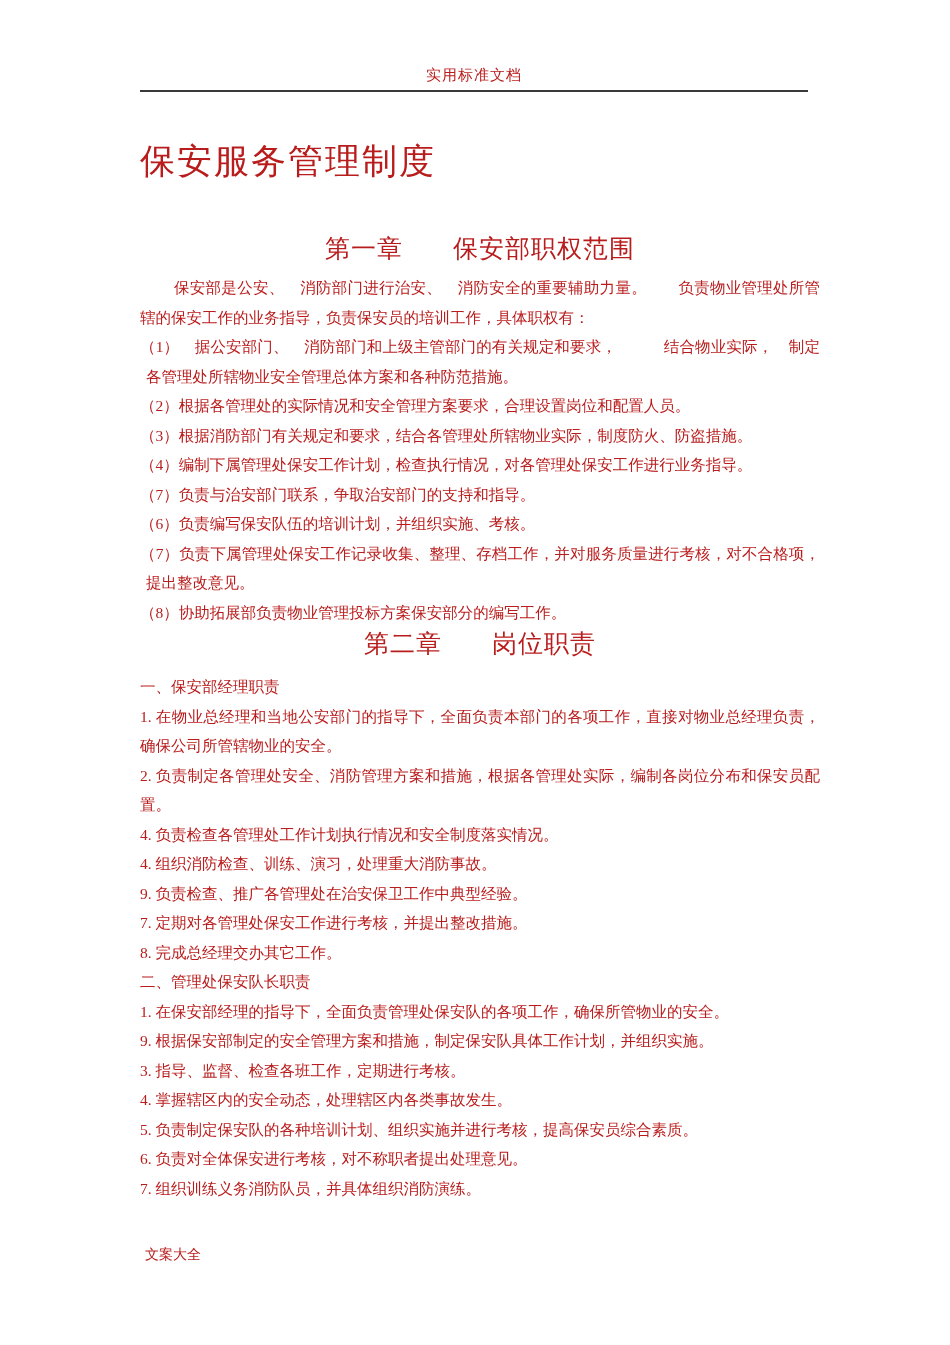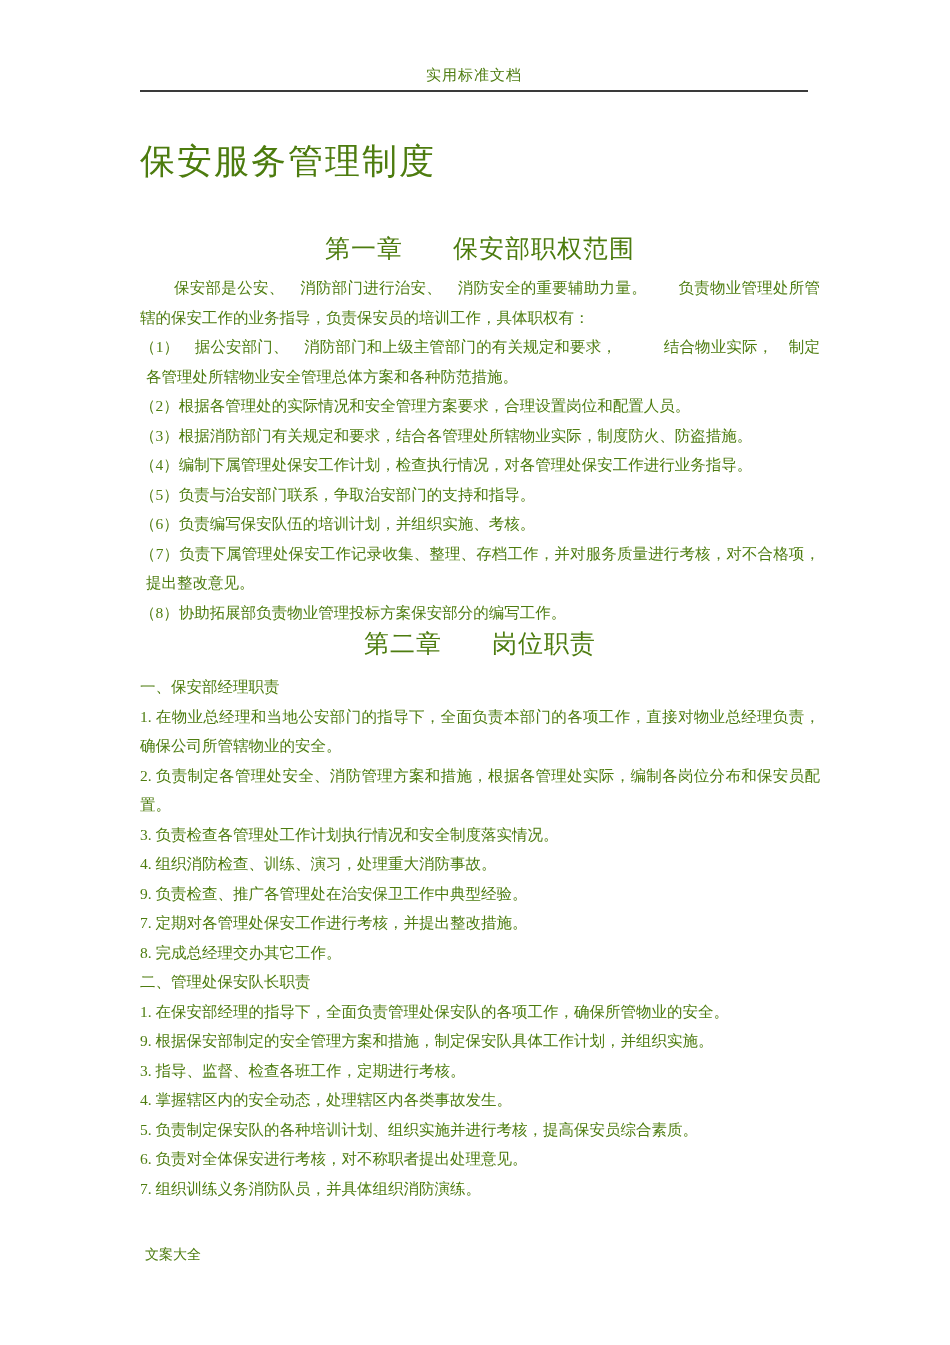--- a/index.html
+++ b/index.html
@@ -5,21 +5,21 @@
   html, body {
     margin: 0;
     padding: 0;
     background: #ffffff;
   }
   .page {
     position: relative;
     width: 950px;
     height: 1345px;
     background: #ffffff;
-    color: #4d7c0f;
+    color: #b91c1c;
     font-family: "Liberation Serif", "DejaVu Serif", serif;
     overflow: hidden;
   }
   
   .doc-header {
     position: absolute;
     top: 66px;
     left: 140px;
     width: 668px;
     text-align: center;
@@ -115,34 +115,34 @@
     <h2 class="chapter-heading">
       <span>第一章</span><span class="chapter-gap"></span><span>保安部职权范围</span>
     </h2>
 
     <p class="intro-para">保安部是公安、　消防部门进行治安、　消防安全的重要辅助力量。　　负责物业管理处所管辖的保安工作的业务指导，负责保安员的培训工作，具体职权有：</p>
 
     <p class="item-para paren-item">（1）　据公安部门、　消防部门和上级主管部门的有关规定和要求，　　　结合物业实际，　制定各管理处所辖物业安全管理总体方案和各种防范措施。</p>
     <p class="item-para paren-item">（2）根据各管理处的实际情况和安全管理方案要求，合理设置岗位和配置人员。</p>
     <p class="item-para paren-item">（3）根据消防部门有关规定和要求，结合各管理处所辖物业实际，制度防火、防盗措施。</p>
     <p class="item-para paren-item">（4）编制下属管理处保安工作计划，检查执行情况，对各管理处保安工作进行业务指导。</p>
-    <p class="item-para paren-item">（5）负责与治安部门联系，争取治安部门的支持和指导。</p>
+    <p class="item-para paren-item">（7）负责与治安部门联系，争取治安部门的支持和指导。</p>
     <p class="item-para paren-item">（6）负责编写保安队伍的培训计划，并组织实施、考核。</p>
     <p class="item-para paren-item">（7）负责下属管理处保安工作记录收集、整理、存档工作，并对服务质量进行考核，对不合格项，提出整改意见。</p>
     <p class="item-para paren-item">（8）协助拓展部负责物业管理投标方案保安部分的编写工作。</p>
 
     <h2 class="chapter-heading second-chapter">
       <span>第二章</span><span class="chapter-gap"></span><span>岗位职责</span>
     </h2>
 
     <p class="item-para section-title">一、保安部经理职责</p>
 
     <p class="item-para">1.  在物业总经理和当地公安部门的指导下，全面负责本部门的各项工作，直接对物业总经理负责，确保公司所管辖物业的安全。</p>
     <p class="item-para">2.  负责制定各管理处安全、消防管理方案和措施，根据各管理处实际，编制各岗位分布和保安员配置。</p>
-    <p class="item-para">3.  负责检查各管理处工作计划执行情况和安全制度落实情况。</p>
+    <p class="item-para">4.  负责检查各管理处工作计划执行情况和安全制度落实情况。</p>
     <p class="item-para">4.  组织消防检查、训练、演习，处理重大消防事故。</p>
     <p class="item-para">9.  负责检查、推广各管理处在治安保卫工作中典型经验。</p>
     <p class="item-para">7.  定期对各管理处保安工作进行考核，并提出整改措施。</p>
     <p class="item-para">8.  完成总经理交办其它工作。</p>
 
     <p class="item-para" style="margin-top:0">二、管理处保安队长职责</p>
 
     <p class="item-para">1.  在保安部经理的指导下，全面负责管理处保安队的各项工作，确保所管物业的安全。</p>
     <p class="item-para">9.  根据保安部制定的安全管理方案和措施，制定保安队具体工作计划，并组织实施。</p>
     <p class="item-para">3.  指导、监督、检查各班工作，定期进行考核。</p>

